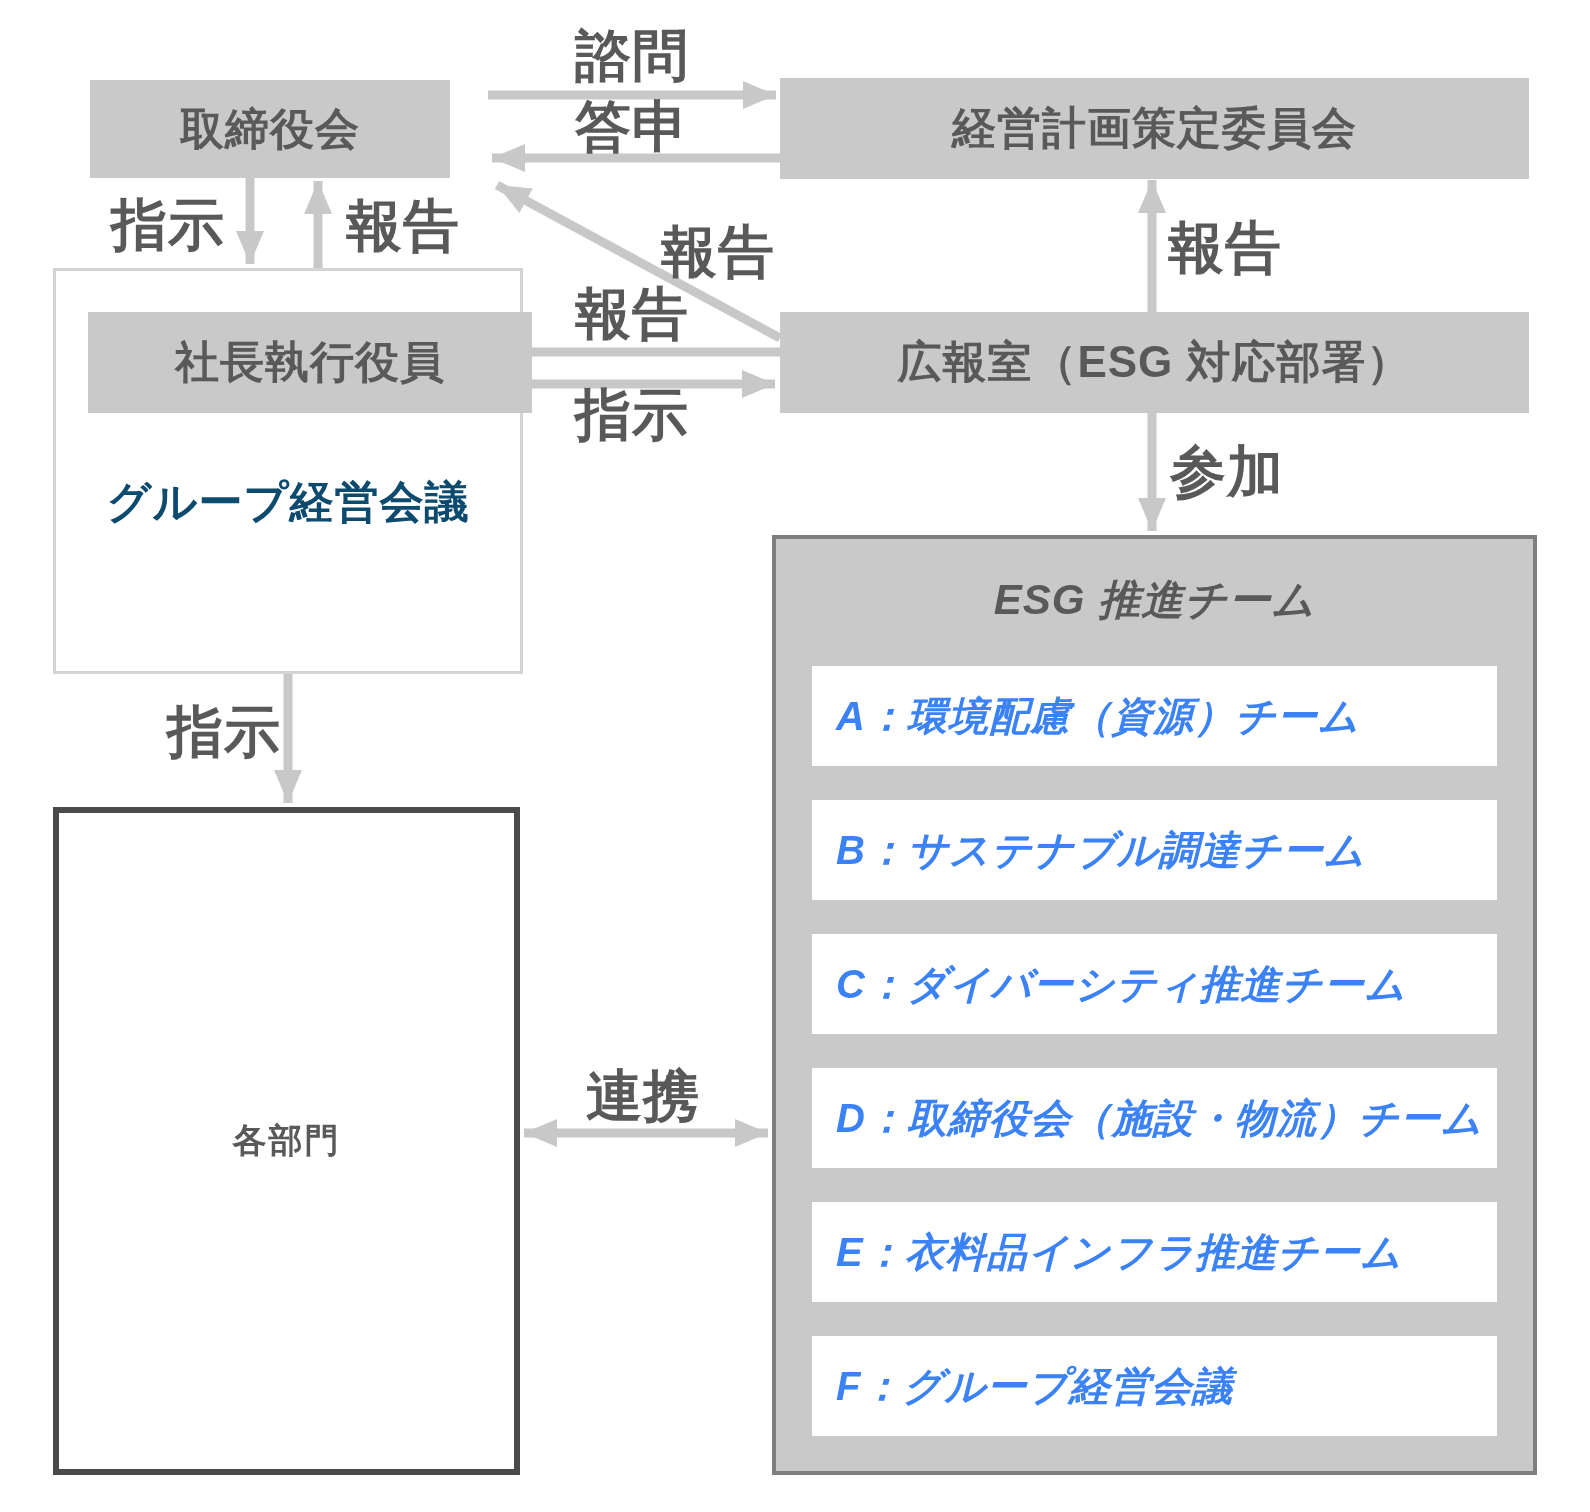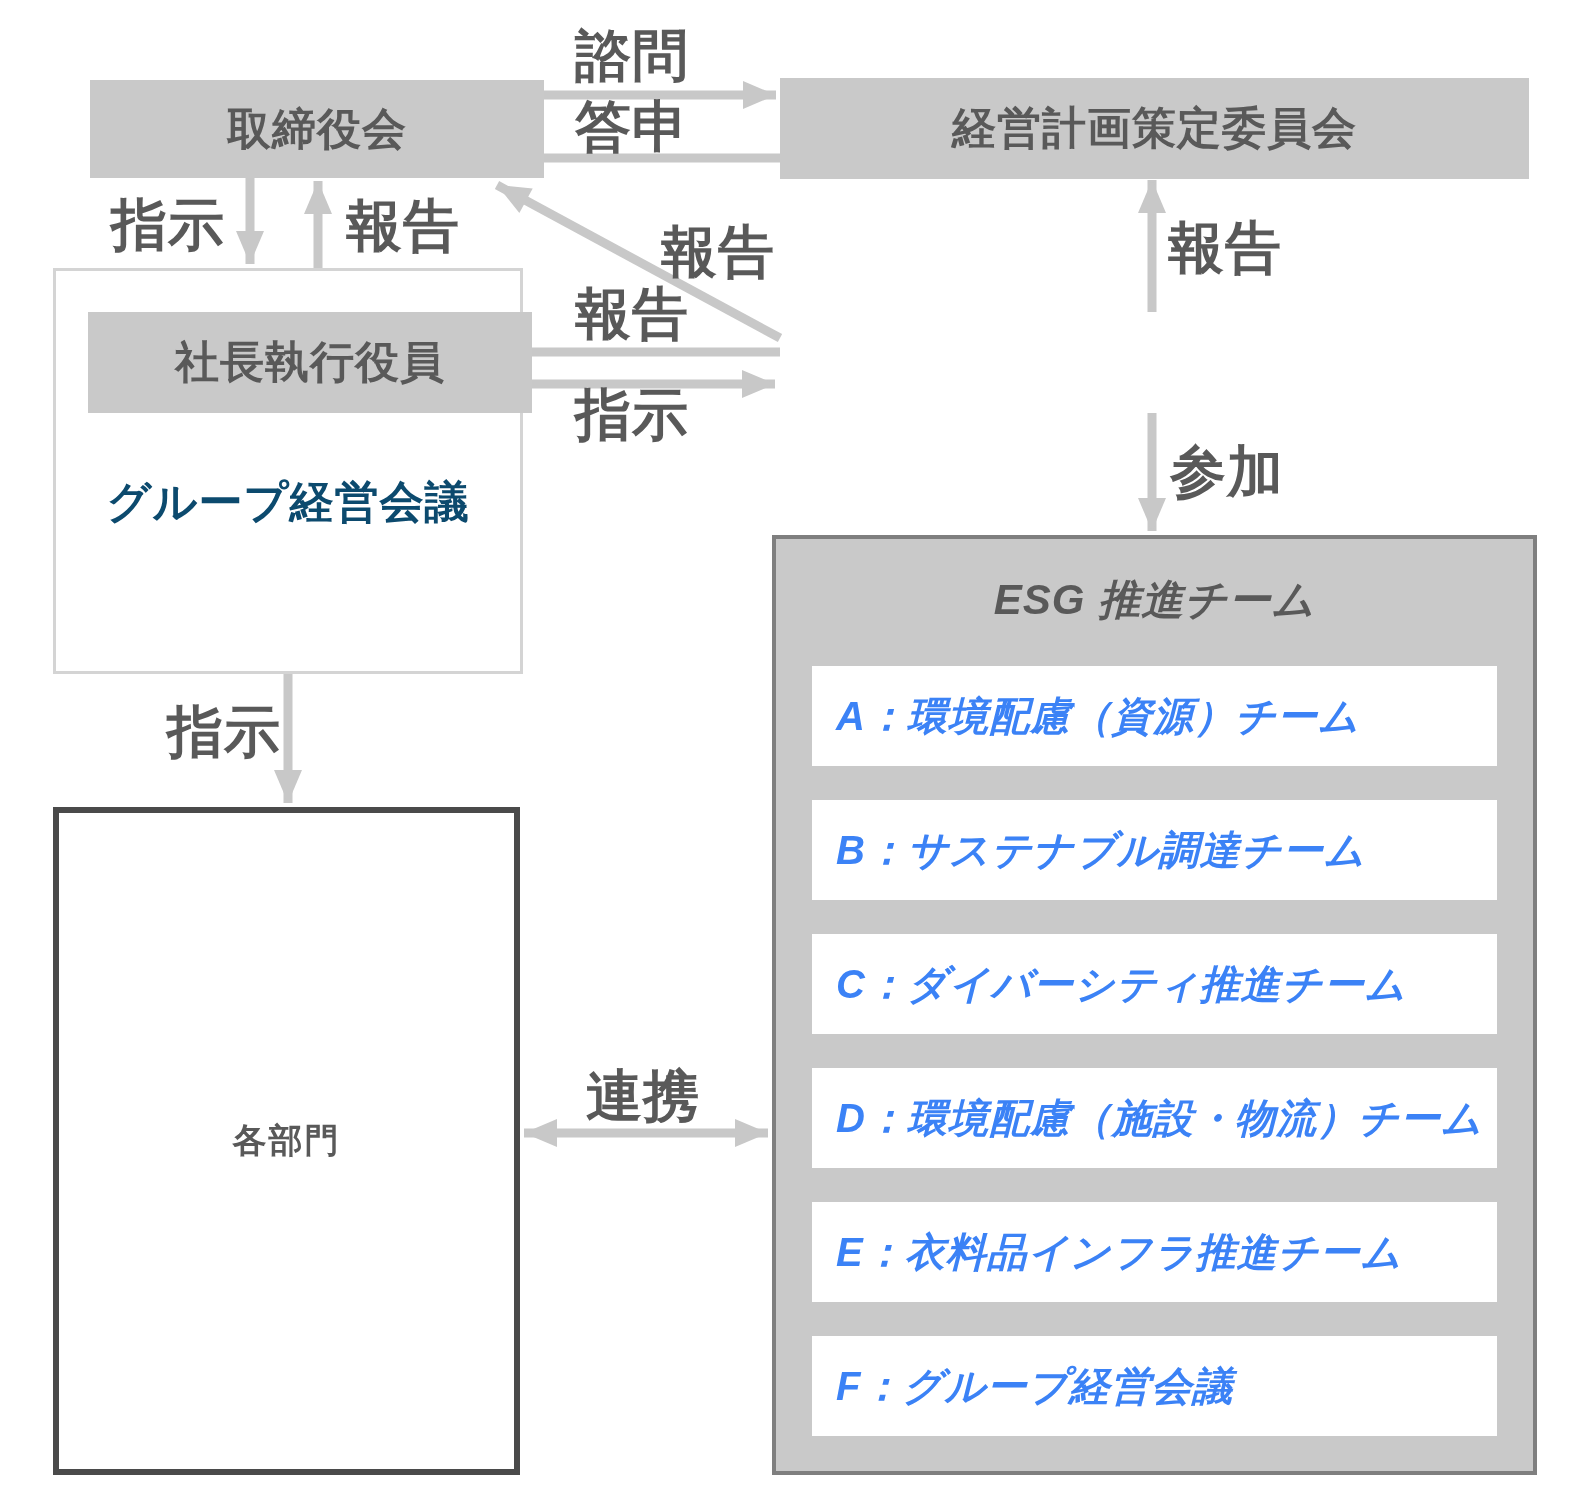--- a/index.html
+++ b/index.html
@@ -76,46 +76,49 @@
       <line x1="780" y1="338" x2="497" y2="185" marker-end="url(#ah)"></line>
       <line x1="780" y1="352" x2="495" y2="352" marker-end="url(#ah)"></line>
       <line x1="490" y1="384" x2="775" y2="384" marker-end="url(#ah)"></line>
       <line x1="1152" y1="312" x2="1152" y2="180" marker-end="url(#ah)"></line>
       <line x1="1152" y1="413" x2="1152" y2="531" marker-end="url(#ah)"></line>
       <line x1="288" y1="674" x2="288" y2="803" marker-end="url(#ah)"></line>
       <line x1="524" y1="1133" x2="768" y2="1133" marker-start="url(#ah)" marker-end="url(#ah)"></line>
     </g>
   </svg>
 
-  <div class="node gray" style="left:90px;top:80px;width:454px;height:98px">
+  <div class="node gray" style="left:90px;top:80px;width:360px;height:98px">
     <span>取締役会</span>
   </div>
 
   <div class="node gray" style="left:780px;top:78px;width:749px;height:101px">
     <span>経営計画策定委員会</span>
   </div>
 
   <div class="group-box">
     <div class="node gray" style="left:32px;top:41px;width:444px;height:101px">
       <span>社長執行役員</span>
     </div>
     <div class="group-label">グループ経営会議</div>
   </div>
 
+  <div class="node gray" style="left:780px;top:312px;width:749px;height:101px">
+    <span>広報室（ESG 対応部署）</span>
+  </div>
 
   <div class="depts-box">
     <span>各部門</span>
   </div>
 
   <div class="esg-box">
     <div class="esg-title">ESG 推進チーム</div>
     <div class="esg-row" style="top:127px">A：環境配慮（資源）チーム</div>
     <div class="esg-row" style="top:261px">B：サステナブル調達チーム</div>
     <div class="esg-row" style="top:395px">C：ダイバーシティ推進チーム</div>
-    <div class="esg-row" style="top:529px">D：環境配慮（施設・物流）チーム</div>
+    <div class="esg-row" style="top:529px">D：取締役会（施設・物流）チーム</div>
     <div class="esg-row" style="top:663px">E：衣料品インフラ推進チーム</div>
     <div class="esg-row" style="top:797px">F：グループ経営会議</div>
   </div>
 
   <div class="alabel" style="left:632px;top:57px">諮問</div>
   <div class="alabel" style="left:632px;top:128px">答申</div>
   <div class="alabel" style="left:168px;top:226px">指示</div>
   <div class="alabel" style="left:403px;top:227px">報告</div>
   <div class="alabel" style="left:718px;top:253px">報告</div>
   <div class="alabel" style="left:632px;top:315px">報告</div>

